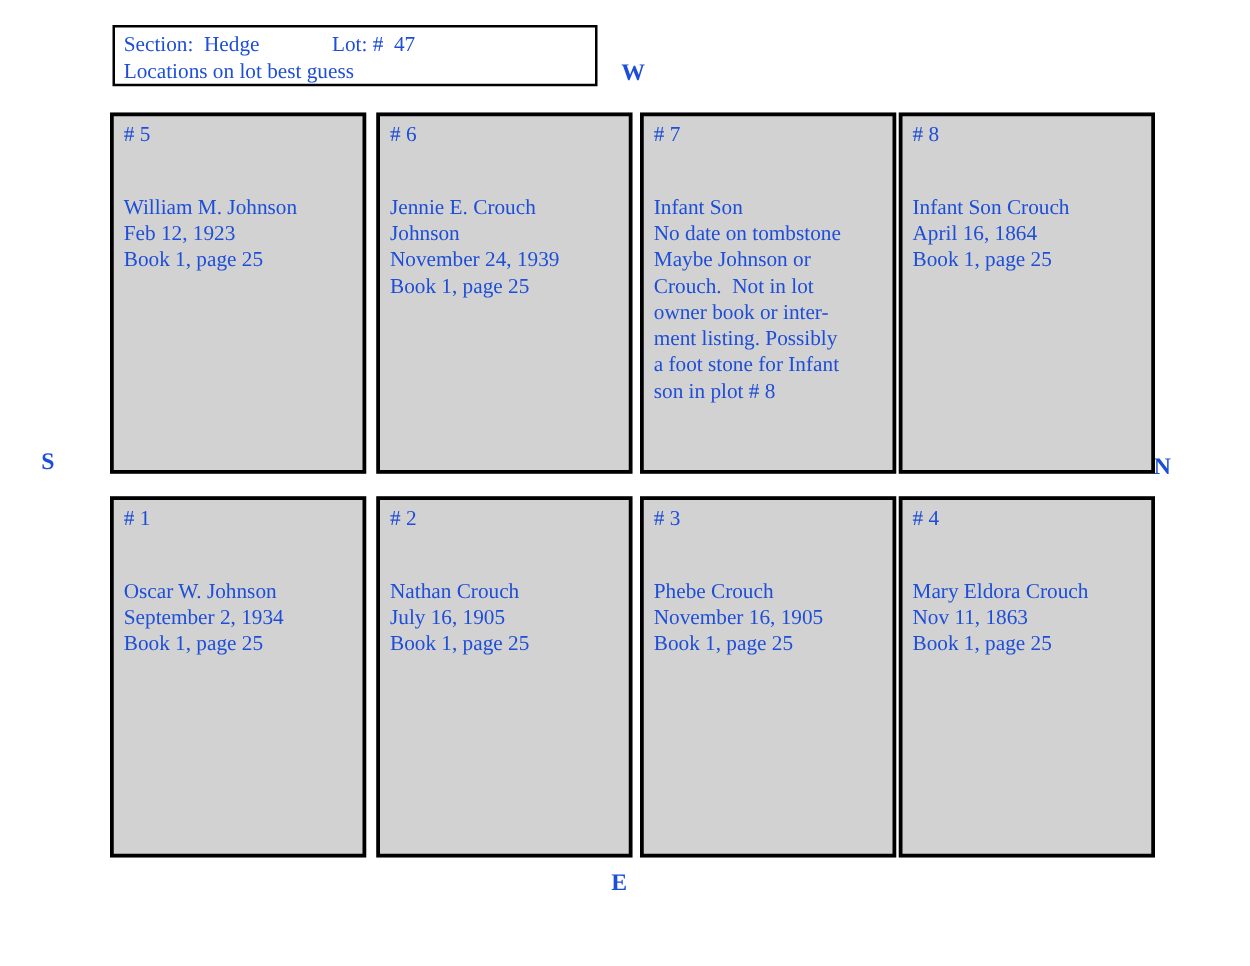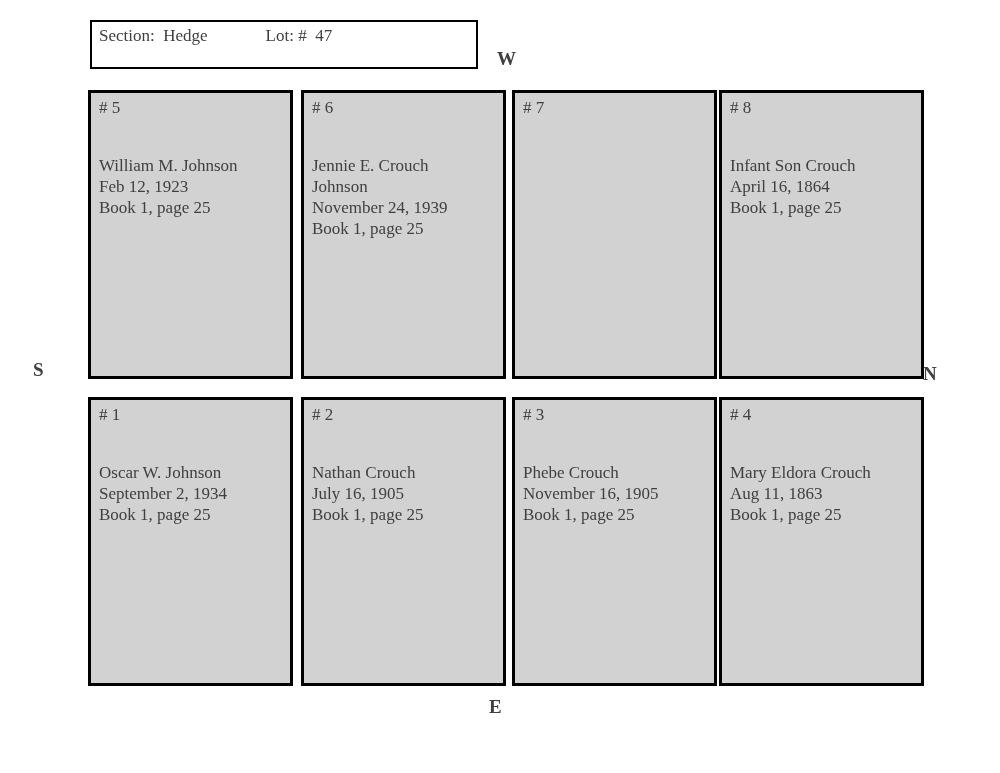--- a/index.html
+++ b/index.html
@@ -6,21 +6,21 @@
     margin: 0;
     padding: 0;
     background: #ffffff;
   }
   #page {
     position: relative;
     width: 953px;
     height: 773px;
     background: #ffffff;
     font-family: "Liberation Serif", "DejaVu Serif", serif;
-    color: #404040;
+    color: #1d4ed8;
     overflow: hidden;
   }
   #header-box {
     position: absolute;
     left: 90px;
     top: 20px;
     width: 377px;
     height: 42px;
     border: 2px solid #000000;
     background: #ffffff;
@@ -66,20 +66,21 @@
 </style>
 </head>
 <body>
 
 <div id="page">
 
   <div id="header-box">
     <div class="header-line1">
       <span>Section:  Hedge</span><span class="lot-label">Lot: #  47</span>
     </div>
+    <div class="header-line2">Locations on lot best guess</div>
   </div>
 
   <div id="compass-w" class="compass">W</div>
   <div id="compass-s" class="compass">S</div>
   <div id="compass-n" class="compass">N</div>
   <div id="compass-e" class="compass">E</div>
 
   <div class="plot-card row-top col1">
     <div class="plot-number"># 5</div>
     <div class="plot-body">William M. Johnson
@@ -90,20 +91,28 @@
   <div class="plot-card row-top col2">
     <div class="plot-number"># 6</div>
     <div class="plot-body">Jennie E. Crouch
 Johnson
 November 24, 1939
 Book 1, page 25</div>
   </div>
 
   <div class="plot-card row-top col3">
     <div class="plot-number"># 7</div>
+    <div class="plot-body">Infant Son
+No date on tombstone
+Maybe Johnson or
+Crouch.  Not in lot
+owner book or inter-
+ment listing. Possibly
+a foot stone for Infant
+son in plot # 8</div>
   </div>
 
   <div class="plot-card row-top col4">
     <div class="plot-number"># 8</div>
     <div class="plot-body">Infant Son Crouch
 April 16, 1864
 Book 1, page 25</div>
   </div>
 
   <div class="plot-card row-bottom col1">
@@ -123,17 +132,17 @@
   <div class="plot-card row-bottom col3">
     <div class="plot-number"># 3</div>
     <div class="plot-body">Phebe Crouch
 November 16, 1905
 Book 1, page 25</div>
   </div>
 
   <div class="plot-card row-bottom col4">
     <div class="plot-number"># 4</div>
     <div class="plot-body">Mary Eldora Crouch
-Aug 11, 1863
+Nov 11, 1863
 Book 1, page 25</div>
   </div>
 
 </div>
 
 </body></html>

